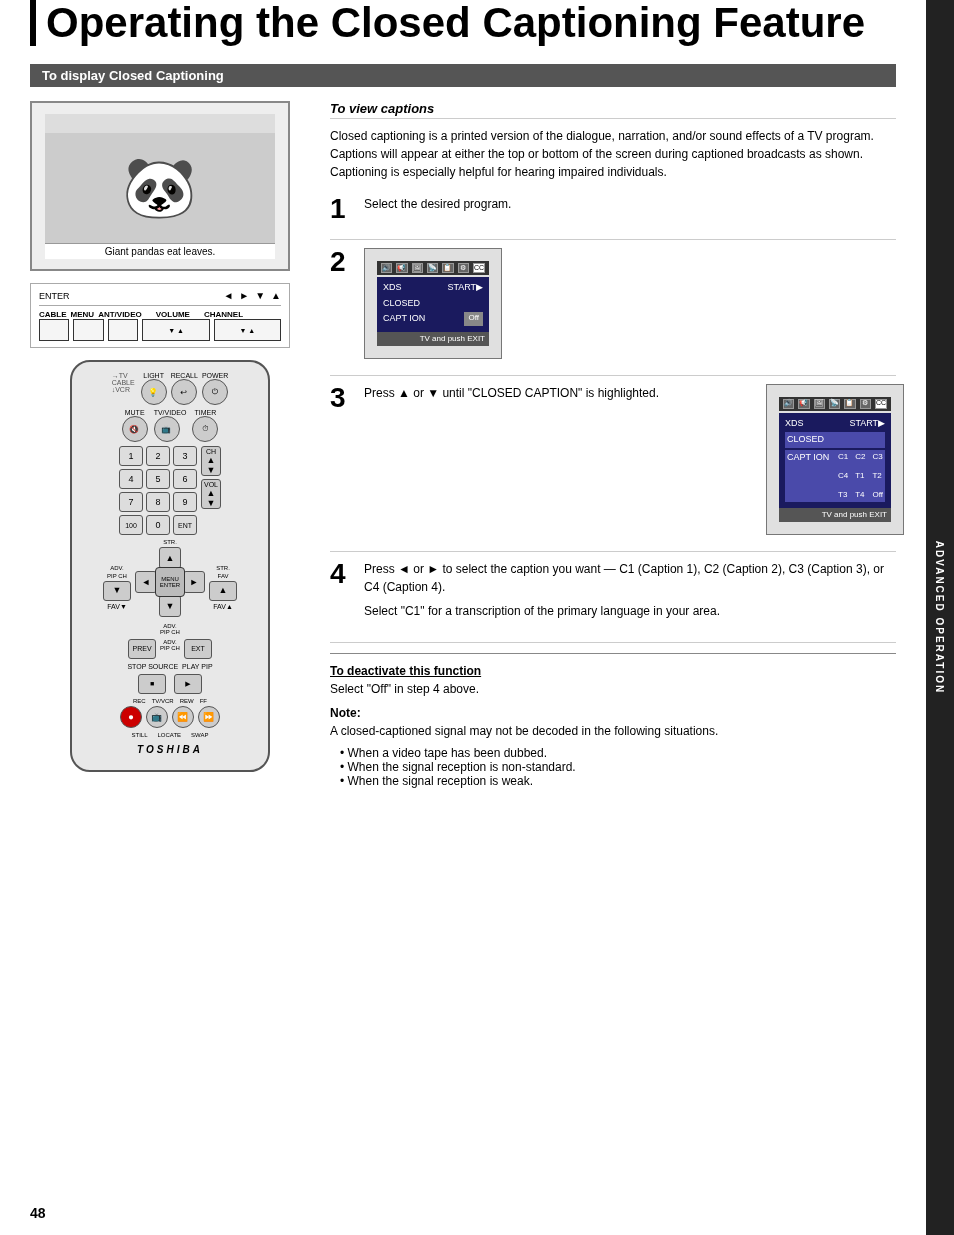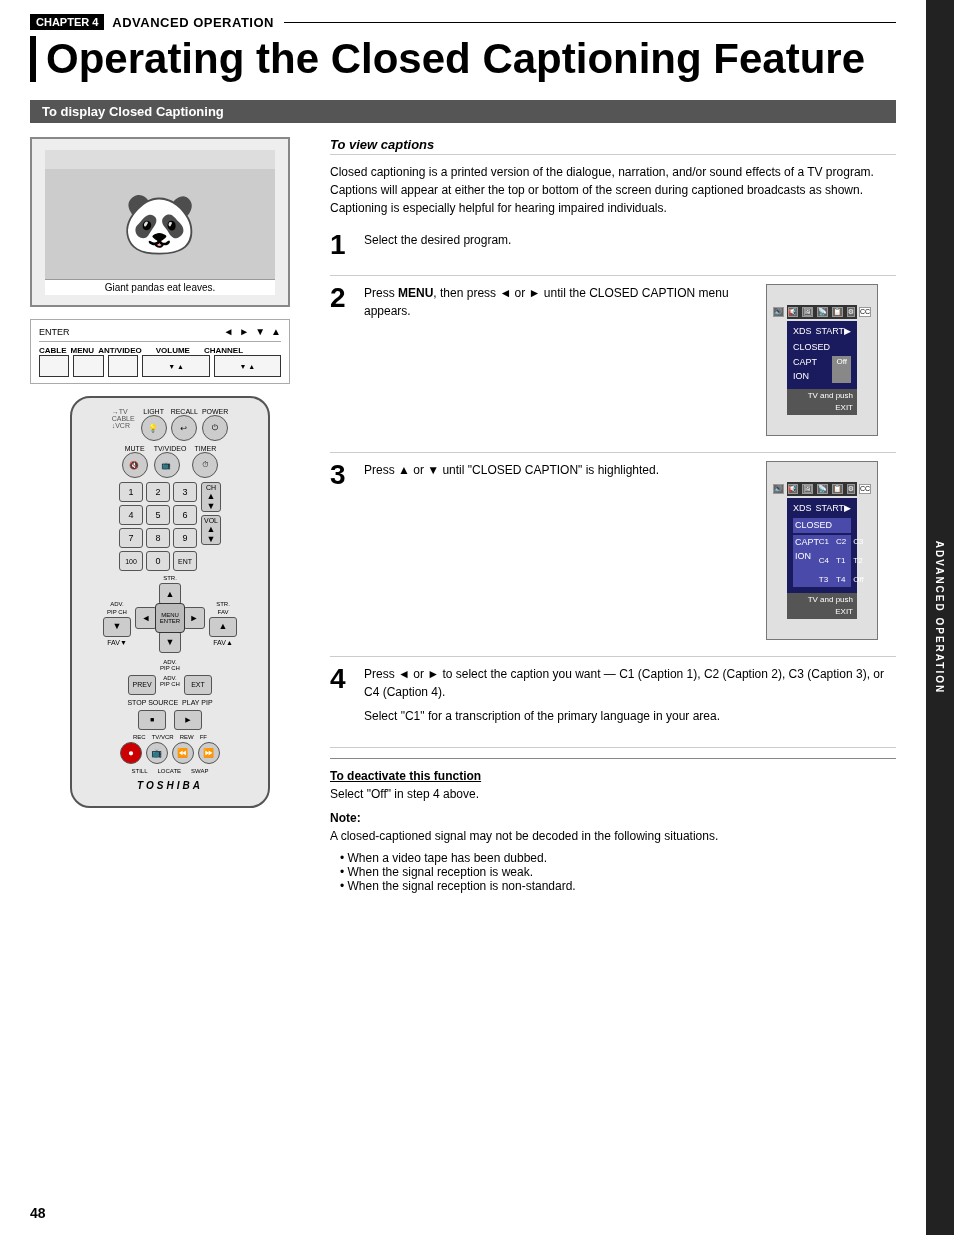--- a/index.html
+++ b/index.html
@@ -369,23 +369,23 @@
     }
     .step-img-part {
       width: 130px;
       flex-shrink: 0;
     }
 
     
     .menu-screenshot {
       border: 1.5px solid #777;
       background: #e0e0e0;
-      padding: 20px;
+      padding: 12px;
       font-size: 9px;
-      width: 112px;
+      width: 138px;
     }
     .menu-icons-row {
       display: flex;
       gap: 4px;
       background: #333;
       padding: 2px 4px;
       margin-bottom: 2px;
       justify-content: center;
     }
     .menu-icon {
@@ -501,25 +501,20 @@
   </style>
 </head>
 <body>
 
 <div class="sidebar">
   <span class="sidebar-text">ADVANCED OPERATION</span>
 </div>
 
 <div class="main">
 
-  <div class="chapter-header">
-    <span class="chapter-box">CHAPTER 4</span>
-    <span class="chapter-title-text">ADVANCED OPERATION</span>
-    <div class="chapter-line"></div>
-  </div>
 
   <div class="page-title">Operating the Closed Captioning Feature</div>
 
   <div class="section-bar">To display Closed Captioning</div>
 
   <div class="two-col">
 
     <div class="left-col">
 
       <div class="tv-box">
@@ -705,23 +700,20 @@
           <span>Select the desired program.</span>
         </div>
       </div>
 
       <hr class="step-divider">
 
       <div class="step">
         <div class="step-num">2</div>
         <div class="step-content">
           <div class="step-with-img">
-            <div class="step-text-part">
-              Press <b>MENU</b>, then press ◄ or ► until the CLOSED CAPTION menu appears.
-            </div>
             <div class="step-img-part">
 
               <div class="menu-screenshot">
                 <div class="menu-icons-row">
                   <div class="menu-icon">🔊</div>
                   <div class="menu-icon">📢</div>
                   <div class="menu-icon">🖼</div>
                   <div class="menu-icon">📡</div>
                   <div class="menu-icon">📋</div>
                   <div class="menu-icon">⚙</div>
@@ -811,22 +803,22 @@
       <hr class="step-divider">
 
       <div class="deactivate-section">
         <div class="deactivate-title">To deactivate this function</div>
         <div class="deactivate-text">Select "Off" in step 4 above.</div>
 
         <div class="note-title">Note:</div>
         <div class="note-text">A closed-captioned signal may not be decoded in the following situations.</div>
         <ul class="note-list">
           <li>When a video tape has been dubbed.</li>
+          <li>When the signal reception is non-standard.</li>
           <li>When the signal reception is weak.</li>
-          <li>When the signal reception is non-standard.</li>
         </ul>
       </div>
 
     </div>
   </div>
 
 </div>
 
 <div class="page-num">48</div>
 

